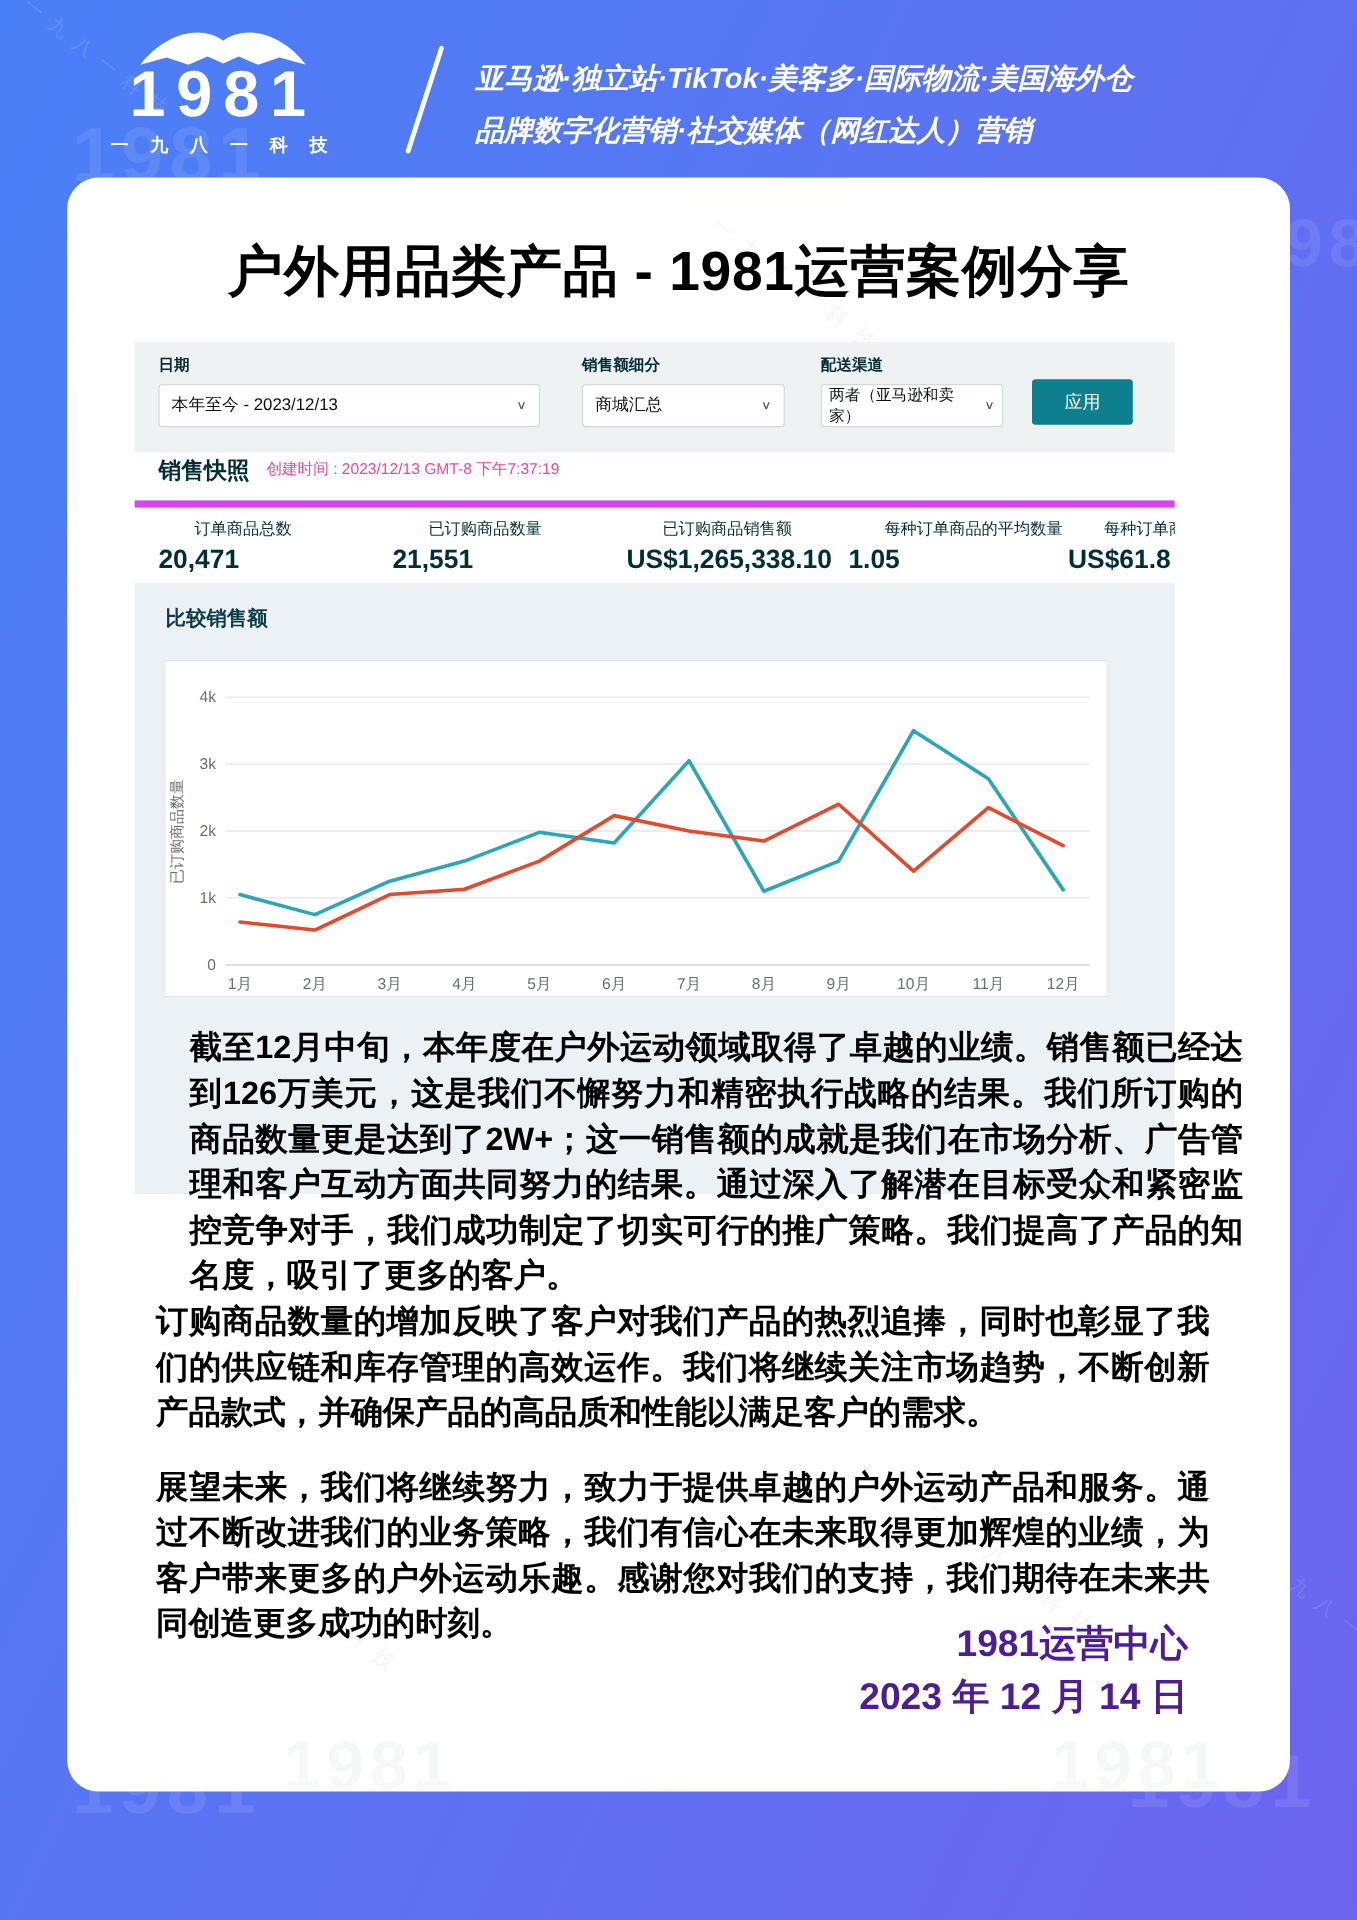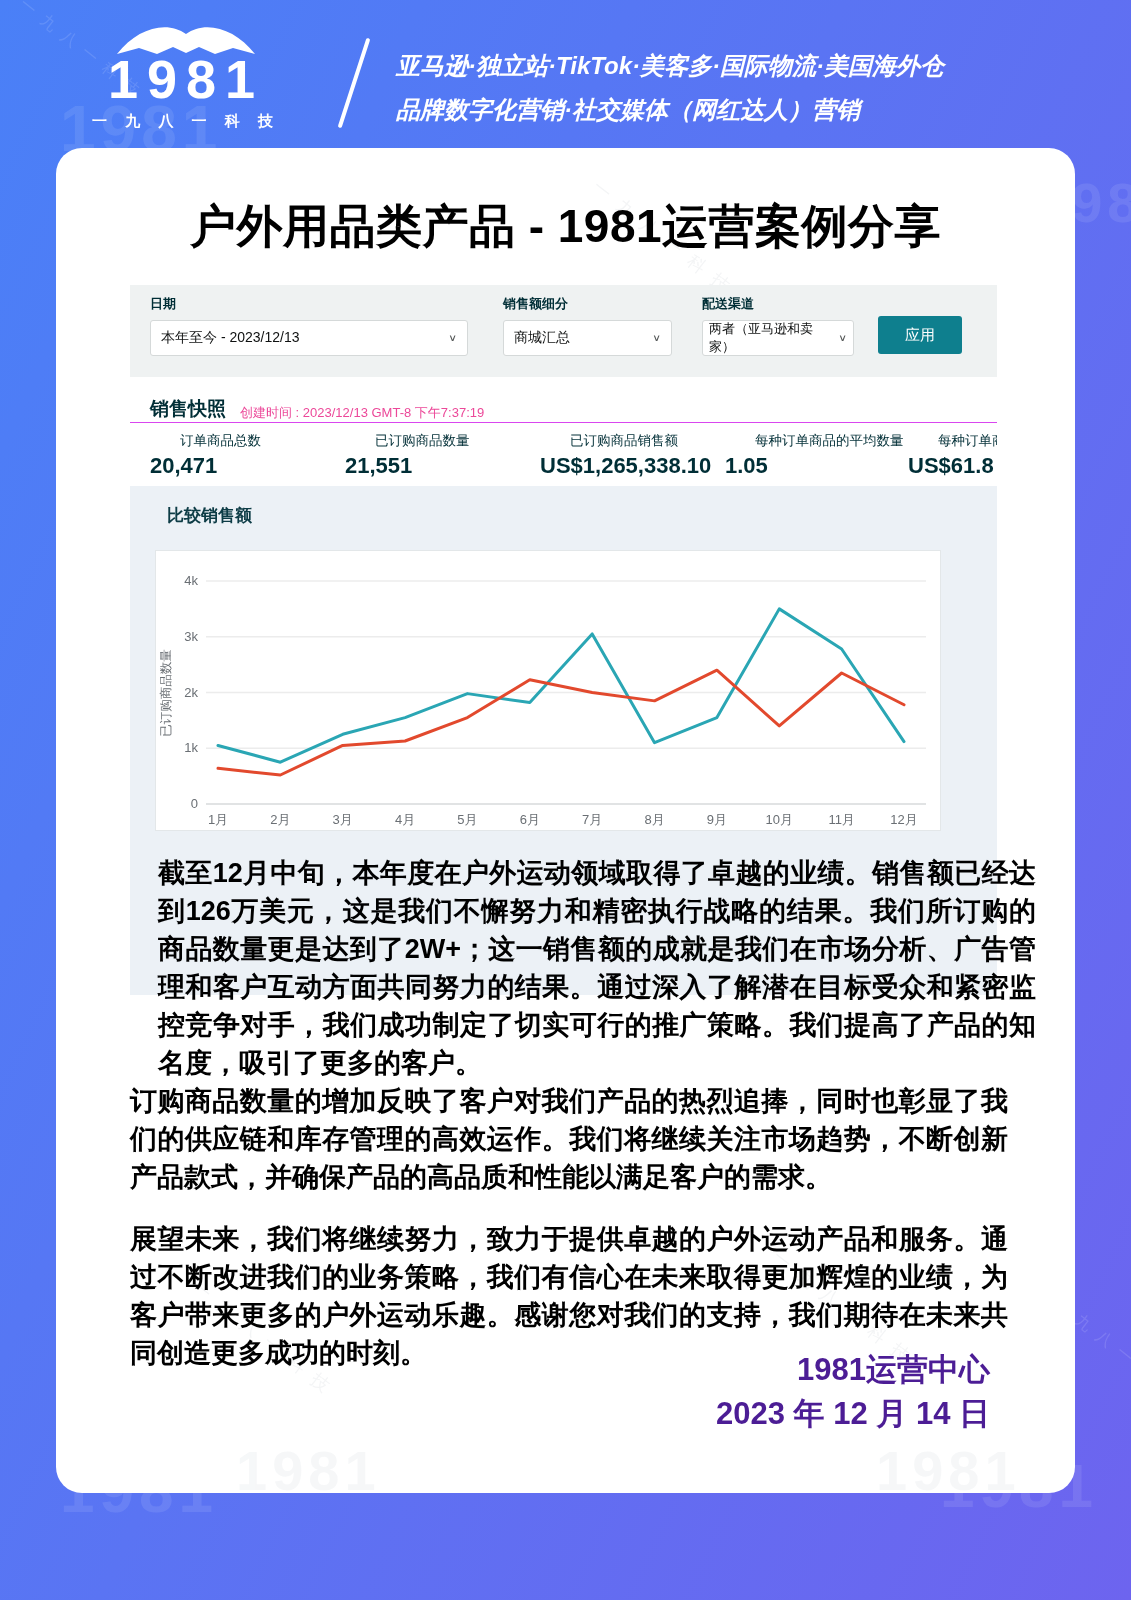--- a/index.html
+++ b/index.html
@@ -26,44 +26,44 @@
   .wm-text { color:#ffffff; opacity:0.12; font-size:16px; letter-spacing:10px; transform:rotate(38deg); white-space:nowrap; }
   .wm-text-card { color:#44566b; opacity:0.06; font-size:18px; letter-spacing:12px; transform:rotate(38deg); white-space:nowrap; }
 
   
   .card { position:absolute; left:56px; top:148px; width:1019px; height:1345px;
           background:#ffffff; border-radius:26px; overflow:hidden; }
   .card-title { position:absolute; top:48px; left:0; width:100%; text-align:center;
                 font-size:46px; font-weight:700; color:#000; letter-spacing:0.5px; }
 
   
-  .dashboard { position:absolute; left:74px; top:137px; width:867px; height:710px; overflow:hidden; }
+  .dashboard { position:absolute; left:56px; top:137px; width:867px; height:710px; overflow:hidden; }
   .filters { position:absolute; left:0; top:0; width:867px; height:92px; background:#eff2f2; }
   .filter-group { position:absolute; }
   .filter-label { font-size:13px; font-weight:700; color:#002e36; margin-bottom:7px; }
   .select-box { background:#fff; border:1px solid #d5d9d9; border-radius:3px; height:36px;
                 display:flex; align-items:center; justify-content:space-between;
                 padding:16px 10px; font-size:14px; color:#0f1111; cursor:pointer; }
   .chevron { color:#565959; font-size:12px; transform:scaleY(0.8); }
   .apply-btn { position:absolute; left:748px; top:31px; width:84px; height:38px;
                background:#0e7f8e; color:#fff; border:none; border-radius:3px;
                font-size:15px; cursor:pointer; font-family:inherit; }
 
   .snapshot-bar { position:absolute; left:0; top:94px; width:867px; height:44px; background:#fff;
-                  border-bottom:1px solid #d946ef; display:flex; align-items:flex-end; padding:0 2px 0 20px; }
+                  border-bottom:6px solid #d946ef; display:flex; align-items:flex-start; padding:0 2px 0 20px; }
   .snapshot-title { font-size:19px; font-weight:700; color:#002e36; }
   .snapshot-created { font-size:13px; color:#ec4899; margin-left:14px; padding-top:3px; }
 
   .metrics { position:absolute; left:0; top:139px; width:867px; height:62px; background:#fff; }
   .metric { position:absolute; top:8px; white-space:nowrap; }
   .metric-label { font-size:13.5px; color:#002e36;margin-left:30px; }
   .metric-value { font-size:22px; font-weight:700; color:#002e36; margin-top:3px; }
 
   .sales-panel { position:absolute; left:0; top:201px; width:867px; height:509px; background:#ecf1f6; }
-  .panel-title { position:absolute; left:26px; top:18px; font-size:17px; font-weight:700; color:#0d3c46;margin-left:11px; }
+  .panel-title { position:absolute; left:26px; top:18px; font-size:17px; font-weight:700; color:#0d3c46; }
   .chart-box { position:absolute; left:25px; top:64px; width:786px; height:281px;
                background:#ffffff; border:1px solid #e3e7e9; }
 
   
   .para { position:absolute; left:74px; width:878px; font-size:27px; line-height:38px;
           font-weight:600; color:#000; text-align:justify; }
   .p1 { top:706px;margin-left:28px; }
   .p2 { top:934px; }
   .p3 { top:1072px; }
   .footer-sign { position:absolute; left:74px; top:1200px; width:860px; text-align:right;

